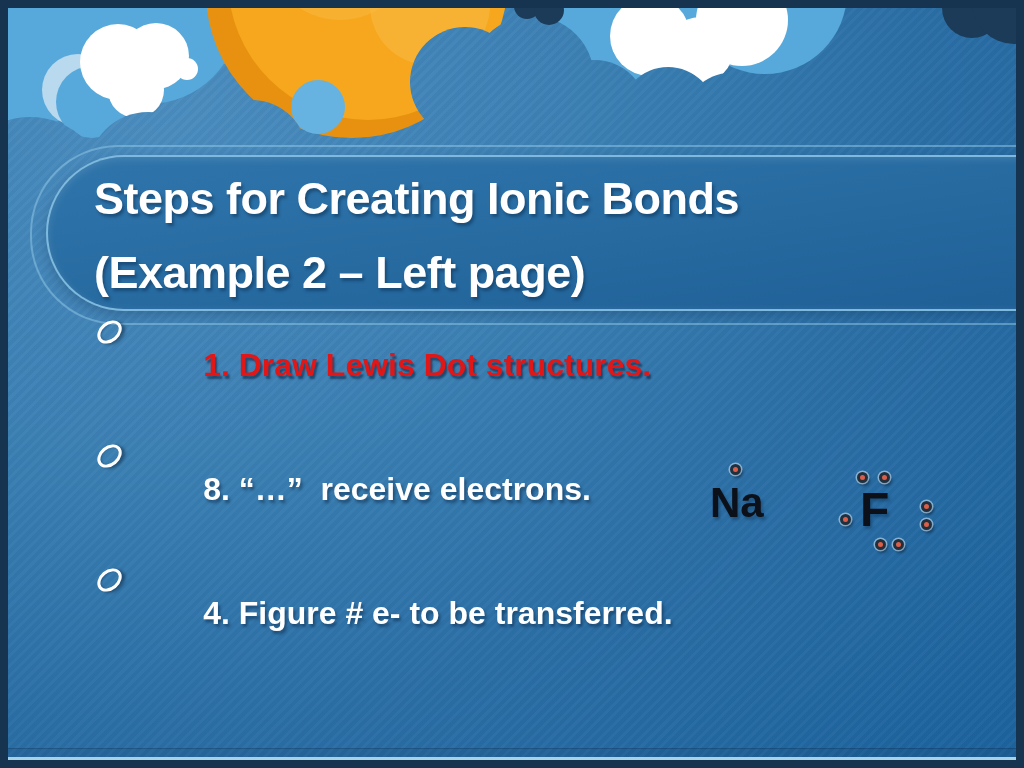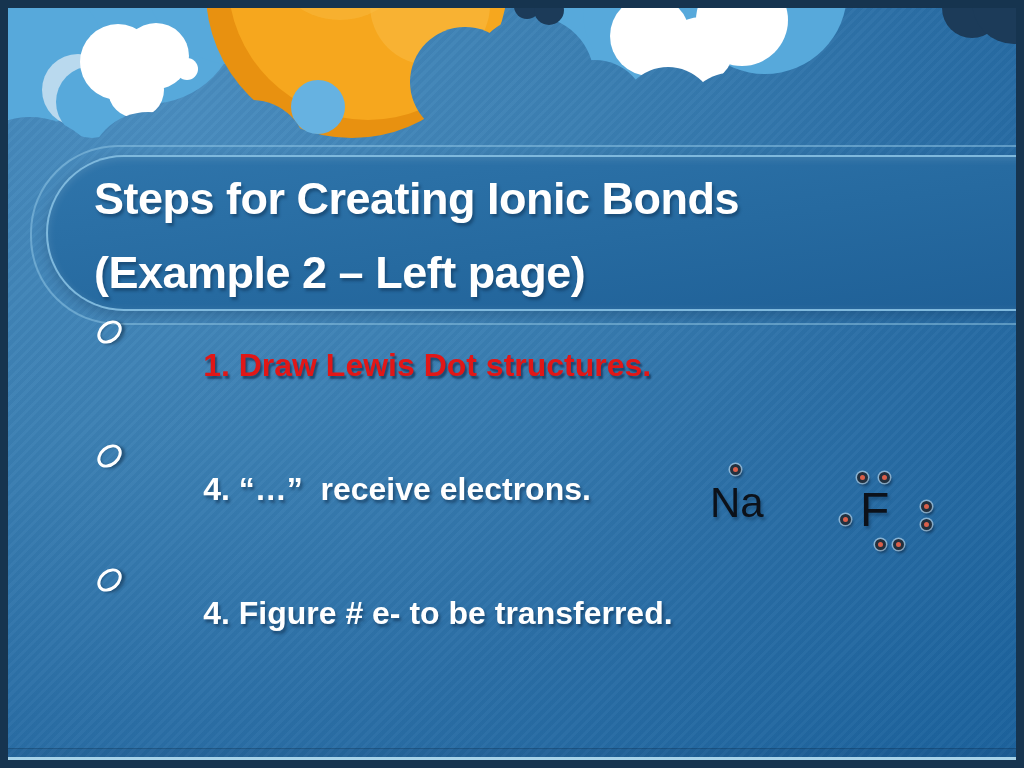--- a/index.html
+++ b/index.html
@@ -57,21 +57,21 @@
   .oval{
     position:absolute; left:0; top:6px; width:21px; height:14px;
     border:3px solid #ffffff; border-radius:50%;
     transform:rotate(-40deg);
     box-shadow:2px 3px 3px rgba(0,20,40,0.40), inset 1px 1px 2px rgba(0,20,40,0.25);
   }
 
   
   .lewis{position:absolute; z-index:11;}
   .lewis .symbol{
-    position:absolute; color:#0c1119; font-weight:normal; line-height:1;
+    position:absolute; color:#0c1119; font-weight:bold; line-height:1;
     text-shadow:2px 3px 3px rgba(10,35,60,0.35);
   }
   .lewis-na{left:700px; top:450px; width:90px; height:90px;}
   .lewis-na .symbol{left:10px; top:32px; font-size:42px;}
   .lewis-f{left:830px; top:460px; width:120px; height:110px;}
   .lewis-f .symbol{left:30px; top:26px; font-size:48px;}
   .edot{
     position:absolute; width:5px; height:5px; border-radius:50%;
     background:#d95f4a; border:3px solid #22303e;
     box-shadow:0 0 0 1.5px rgba(215,235,248,0.55), 2px 3px 3px rgba(0,15,35,0.45);
@@ -153,21 +153,21 @@
     <div class="title-plate">
       <div class="title-line">Steps for Creating Ionic Bonds</div>
       <div class="title-line">(Example 2 – Left page)</div>
     </div>
 
     <ul class="bullets">
       <li class="red">
         <span class="oval"></span><span>1. Draw Lewis Dot structures.</span>
       </li>
       <li>
-        <span class="oval"></span><span>4. “…”  receive electrons.</span>
+        <span class="oval"></span><span>8. “…”  receive electrons.</span>
       </li>
       <li>
         <span class="oval"></span><span>4. Figure # e- to be transferred.</span>
       </li>
 
     </ul>
 
     <div class="lewis lewis-na">
       <span class="edot na-d1"></span>
       <span class="symbol">Na</span>

